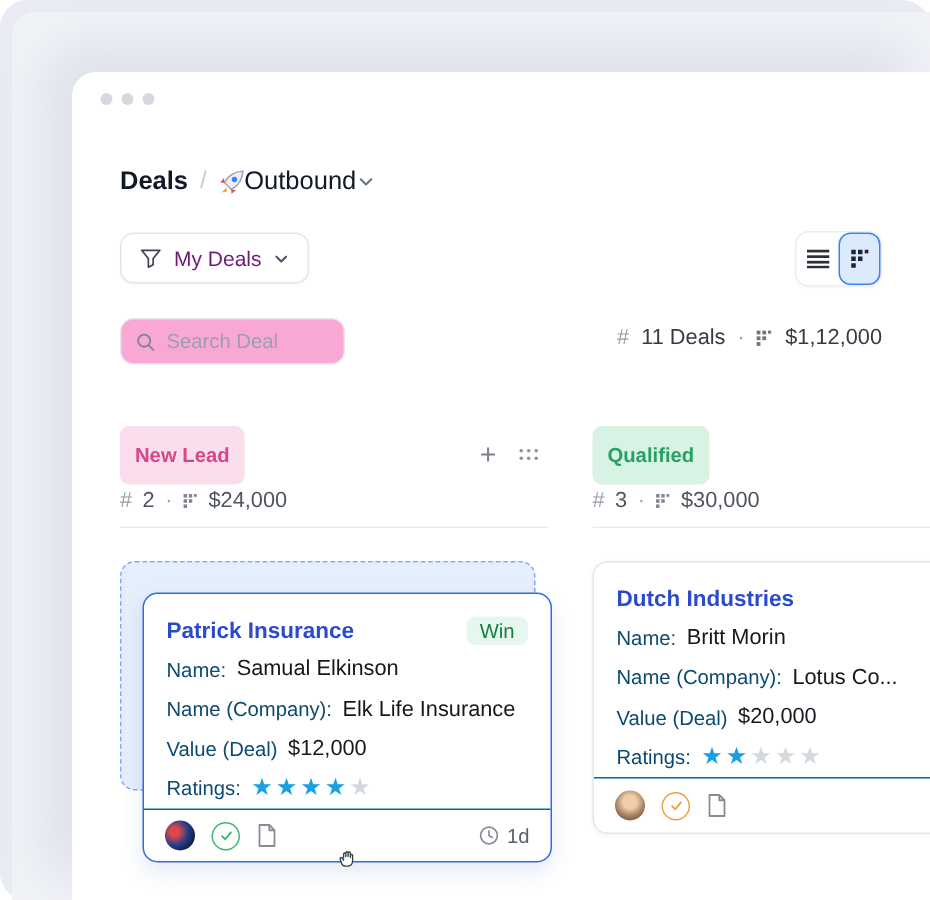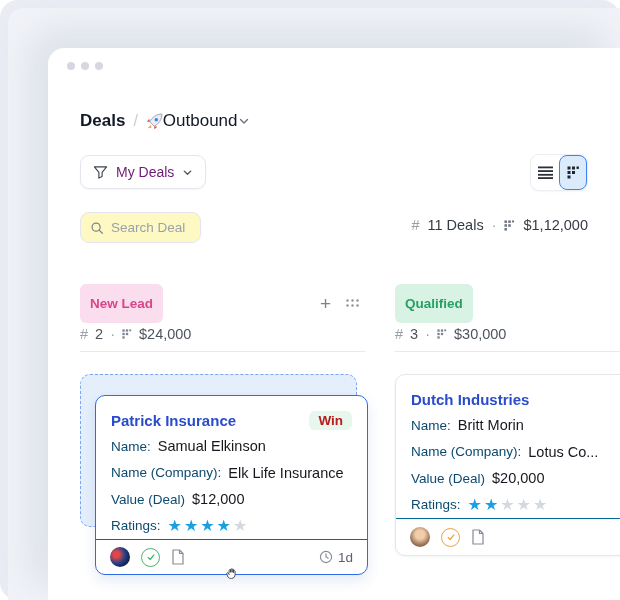--- a/index.html
+++ b/index.html
@@ -20,22 +20,22 @@
 
   .btn { display:inline-flex; align-items:center; gap:8px; background:#fff; border:1px solid #e3e6ec; border-radius:9px;
          height:34px; padding:0 12px; font-size:14px; color:#701a75; font-weight:500; box-shadow:0 1px 2px rgba(20,30,60,.04); cursor:pointer; }
   .filter-btn { position:absolute; left:32px; top:107px; }
 
   .view-toggle { position:absolute; right:32px; top:106px; display:flex; background:#fff; border:1px solid #eceef2;
                  border-radius:9px; box-shadow:0 1px 2px rgba(20,30,60,.04); }
   .vt-btn { width:28px; height:35px; display:flex; align-items:center; justify-content:center; border-radius:8px; cursor:pointer; border:1.5px solid transparent; }
   .vt-btn.active { background:#dcebfb; border-color:#3c82f6; }
 
-  .search-box { position:absolute; left:32px; top:164px; width:121px; height:31px; border:1px solid #e3e6ec; border-radius:9px;
-                display:flex; align-items:center; gap:7px; padding:0 9px; background:#fef9c3; }
+  .search-box { position:absolute; left:32px; top:164px; width:150px; height:31px; border:1px solid #e3e6ec; border-radius:9px;
+                display:flex; align-items:center; gap:7px; padding:0 9px; background:#f9a8d4; }
   .search-box input { border:none; outline:none; width:86px; font-size:13.5px; color:#374151; background:transparent; font-family:inherit; }
   .search-box input::placeholder { color:#9aa1ac; }
 
   .summary { position:absolute; right:32px; top:169px; display:flex; align-items:center; gap:8px; font-size:14.5px; color:#2a2f38; }
   .muted { color:#99a0ab; }
   .summary .count, .summary .total { color:#353b45; }
 
   .board { position:absolute; left:32px; top:243px; display:flex; gap:30px; width:660px; }
   .column { width:285px; flex:0 0 285px; }
   .col-head { display:flex; align-items:center; justify-content:space-between; height:24px; }
@@ -50,21 +50,21 @@
   .cards-zone { position:relative; margin-top:22px; height:215px; }
   .placeholder { position:absolute; left:0; top:0; width:277px; height:153px; border:1.5px dashed #7aa6f3;
                  border-radius:10px; background:rgba(208,225,250,.55); }
   .deal-card { background:#fff; border-radius:10px; display:flex; flex-direction:column; }
   .card-active { position:absolute; left:15px; top:21px; width:273px; height:180px; border:1.5px solid #2e6bea;
                  box-shadow:0 6px 14px rgba(40,80,180,.12); z-index:2; }
   .card-plain { position:relative; margin-top:9px; width:285px; height:182px; border:1px solid #e3e6eb; box-shadow:0 1px 3px rgba(20,30,60,.05); }
   .card-body { padding:11px 15px 0 15px; flex:1; }
   .card-title-row { display:flex; align-items:center; justify-content:space-between; height:26px; }
   .card-title { font-size:15px; font-weight:700; color:#2a4ccc; }
-  .win-badge { background:#e6f8ee; color:#b91c1c; font-size:13.5px; font-weight:700; padding:2px 9px; border-radius:6px;margin-left:28px; }
+  .win-badge { background:#e6f8ee; color:#15803d; font-size:13.5px; font-weight:400; padding:2px 9px; border-radius:6px;margin-left:28px; }
   .field-row { display:flex; align-items:center; gap:7px; height:26.5px; font-size:14.5px; }
   .field-label { color:#0c4a6e; font-size:13.5px; }
   .field-value { color:#15181e; font-weight:500; }
   .stars { display:flex; gap:2px; font-size:16px; line-height:1; cursor:pointer; }
   .star.on { color:#1b9fe3; }
   .star.off { color:#d4d9df; }
   .card-footer { border-top:1px solid #0369a1; height:38px; display:flex; align-items:center; padding:0 14px; gap:11px; }
   .avatar { width:20px; height:20px; border-radius:50%; }
   .avatar-globe { background:radial-gradient(circle at 32% 38%, #e04848 16%, #24408a 48%, #101b3d 78%); }
   .avatar-photo { background:radial-gradient(circle at 50% 38%, #f2cda9 28%, #a07a5c 62%, #6b4f3c 90%); }

